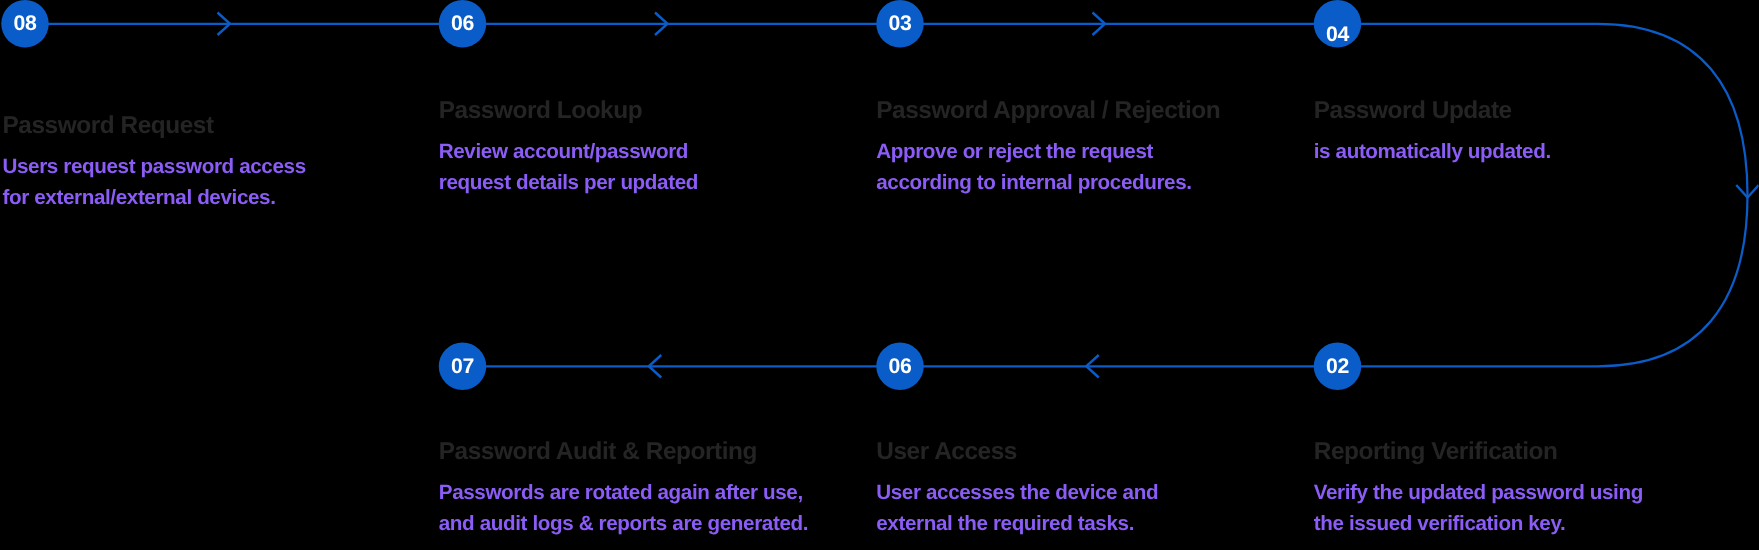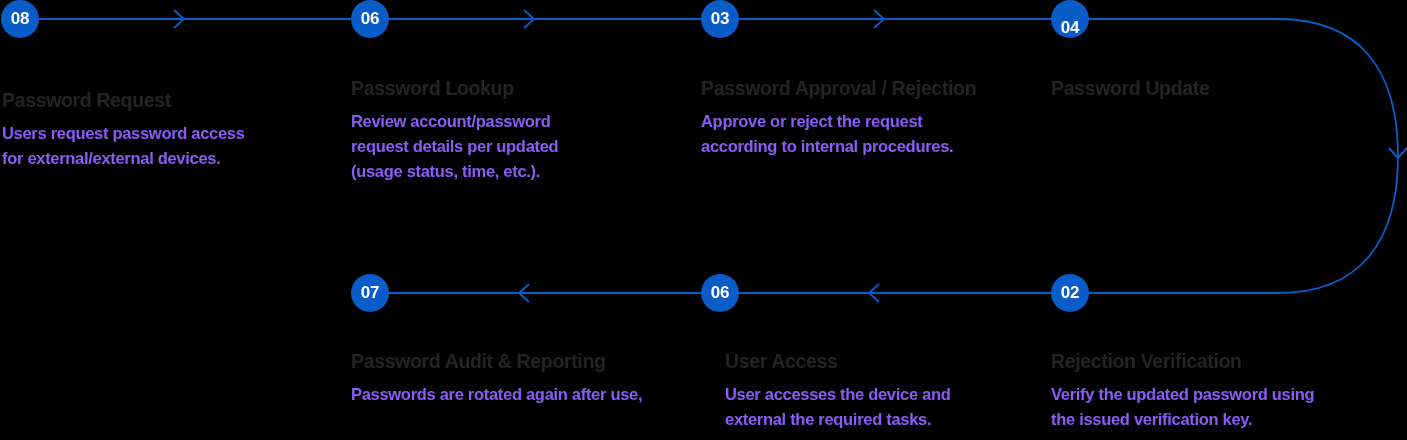--- a/index.html
+++ b/index.html
@@ -112,43 +112,44 @@
   <div class="step-text" style="left:2px; top:76px;margin-top:12px;">
     <p class="step-title">Password Request</p>
     <p class="step-desc">Users request password access</p>
     <p class="step-desc">for external/external devices.</p>
   </div>
 
   <div class="step-text" style="left:351px; top:76px;">
     <p class="step-title">Password Lookup</p>
     <p class="step-desc">Review account/password</p>
     <p class="step-desc">request details per updated</p>
-    <p class="step-desc">(usage status, time, etc.).</p>
   </div>
 
   <div class="step-text" style="left:701px; top:76px;">
     <p class="step-title">Password Approval / Rejection</p>
     <p class="step-desc">Approve or reject the request</p>
     <p class="step-desc">according to internal procedures.</p>
   </div>
 
   <div class="step-text" style="left:1051px; top:76px;">
     <p class="step-title">Password Update</p>
+    <p class="step-desc">is automatically updated.</p>
   </div>
 
   <div class="step-text" style="left:351px; top:349px;">
     <p class="step-title">Password Audit &amp; Reporting</p>
     <p class="step-desc">Passwords are rotated again after use,</p>
+    <p class="step-desc">and audit logs &amp; reports are generated.</p>
   </div>
 
-  <div class="step-text" style="left:725px; top:349px;">
+  <div class="step-text" style="left:701px; top:349px;">
     <p class="step-title">User Access</p>
     <p class="step-desc">User accesses the device and</p>
     <p class="step-desc">external the required tasks.</p>
   </div>
 
   <div class="step-text" style="left:1051px; top:349px;">
-    <p class="step-title">Rejection Verification</p>
+    <p class="step-title">Reporting Verification</p>
     <p class="step-desc">Verify the updated password using</p>
     <p class="step-desc">the issued verification key.</p>
   </div>
 
 </div>
 
 </body></html>

